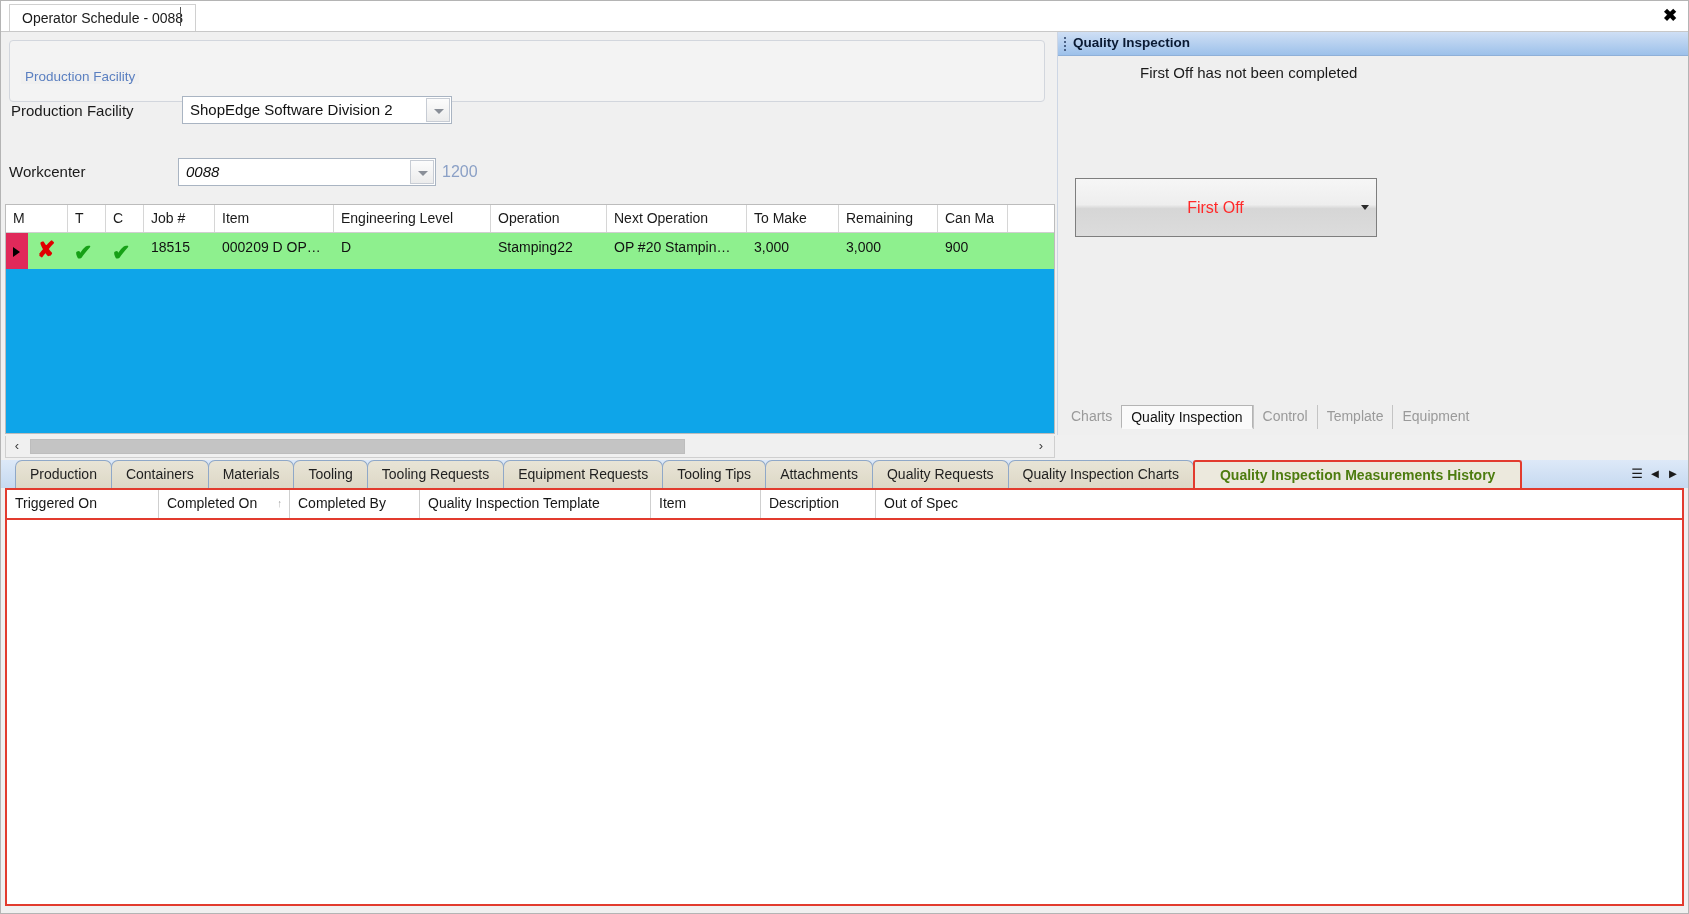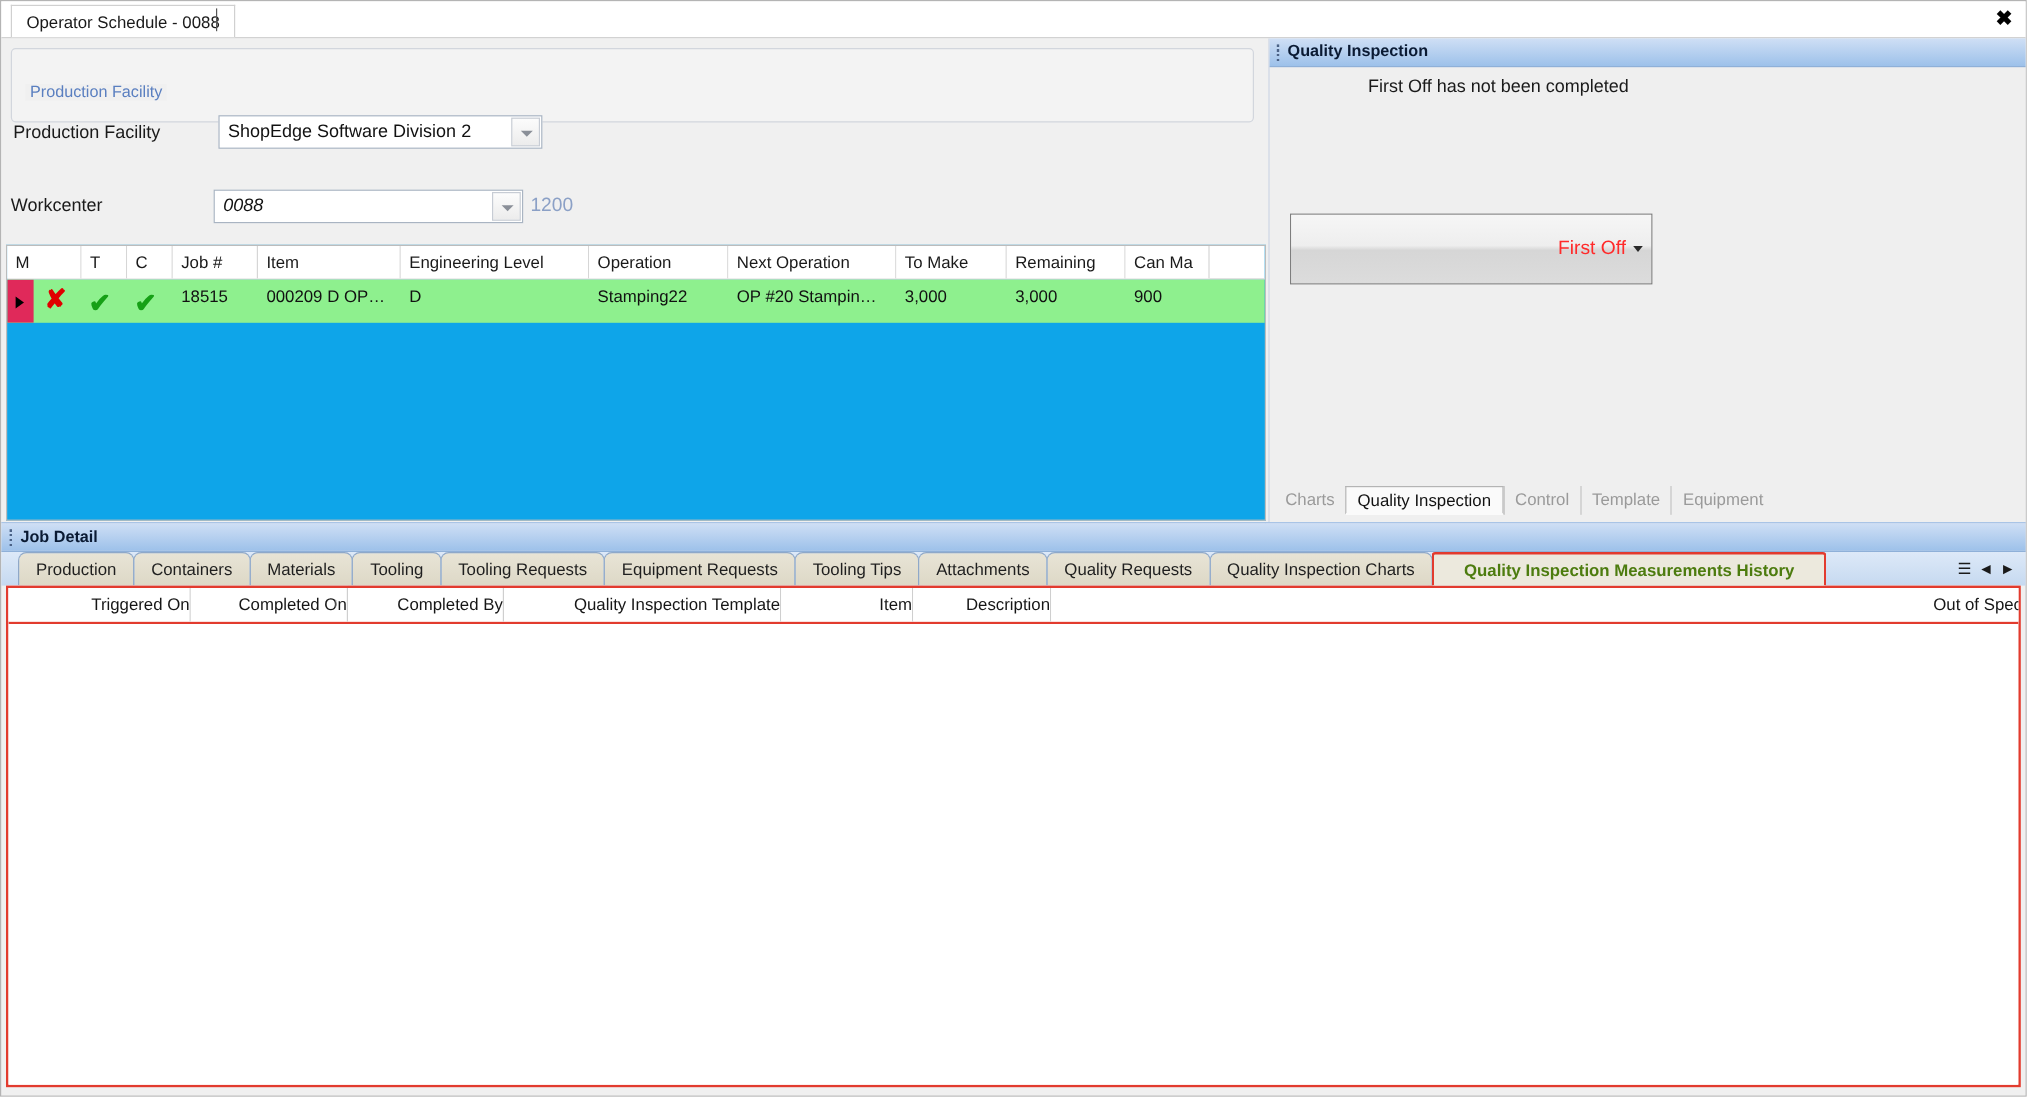--- a/index.html
+++ b/index.html
@@ -293,21 +293,21 @@
     width: 302px; height: 59px;
     border: 1px solid #7e7e7e;
     box-sizing: border-box;
     background: linear-gradient(#f2f2f2, #d8d8d8);
   }
   .firstoff-btn {
     position: absolute;
     left: 0; top: 0;
     width: 280px; height: 57px;
     line-height: 57px;
-    text-align: right;
+    text-align: center;
     font-size: 16px;
     color: #ff2a2a;
     background: linear-gradient(#f6f6f6 0%, #eeeeee 45%, #d6d6d6 52%, #dcdcdc 100%);
     border-right: 1px solid #8c8c8c;
     box-sizing: border-box;
     cursor: pointer;
     user-select: none;
   }
   .firstoff-drop {
     position: absolute;
@@ -458,21 +458,20 @@
     height: 28px;
     line-height: 27px;
     font-size: 14px;
     color: #161616;
     padding-left: 8px;
     box-sizing: border-box;
     border-right: 1px solid #cfcfcf;
     background: #ffffff;
     vertical-align: top;
     overflow: hidden;
-    text-align: right;
   }
   .sort-asc:after {
     content: "\2191";
     position: absolute;
     right: 7px; top: 0;
     font-size: 11px;
     color: #9a9a9a;
     transform: scaleX(0.7);
   }
   .mg-body {
@@ -539,24 +538,20 @@
     <div class="qi-message">First Off has not been completed</div>
 
     <div class="firstoff-wrap">
       <div class="firstoff-btn">First Off</div>
       <div class="firstoff-drop"></div>
     </div>
 
     <div class="rp-tabs" id="rp-tabs"><div class="rp-tab">Charts</div><div class="rp-tab active">Quality Inspection</div><div class="rp-tab sep">Control</div><div class="rp-tab sep">Template</div><div class="rp-tab sep">Equipment</div></div>
   </div>
 
-  <div class="jobdetail-header">
-    <span class="grip"></span>
-    <span class="title">Job Detail</span>
-  </div>
 
   <div class="jd-tabstrip">
     <div class="jd-tabs" id="jd-tabs"><div class="jd-tab">Production</div><div class="jd-tab">Containers</div><div class="jd-tab">Materials</div><div class="jd-tab">Tooling</div><div class="jd-tab">Tooling Requests</div><div class="jd-tab">Equipment Requests</div><div class="jd-tab">Tooling Tips</div><div class="jd-tab">Attachments</div><div class="jd-tab">Quality Requests</div><div class="jd-tab">Quality Inspection Charts</div><div class="jd-tab active">Quality Inspection Measurements History</div></div>
     <div class="jd-tabnav">
       <span>☰</span>
       <span>◄</span>
       <span>►</span>
     </div>
   </div>
 

